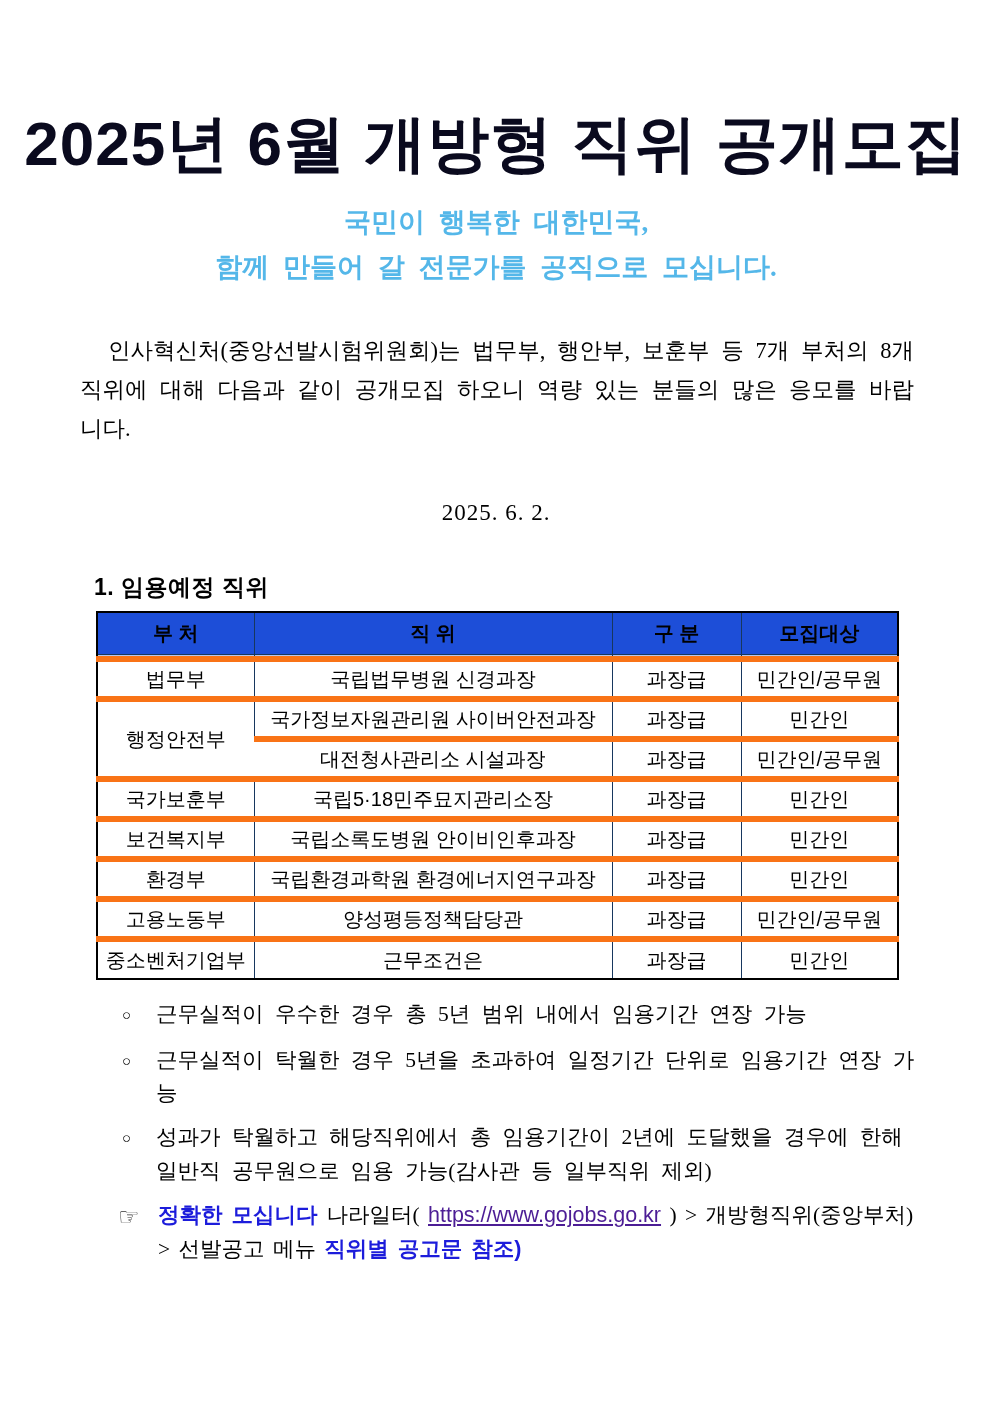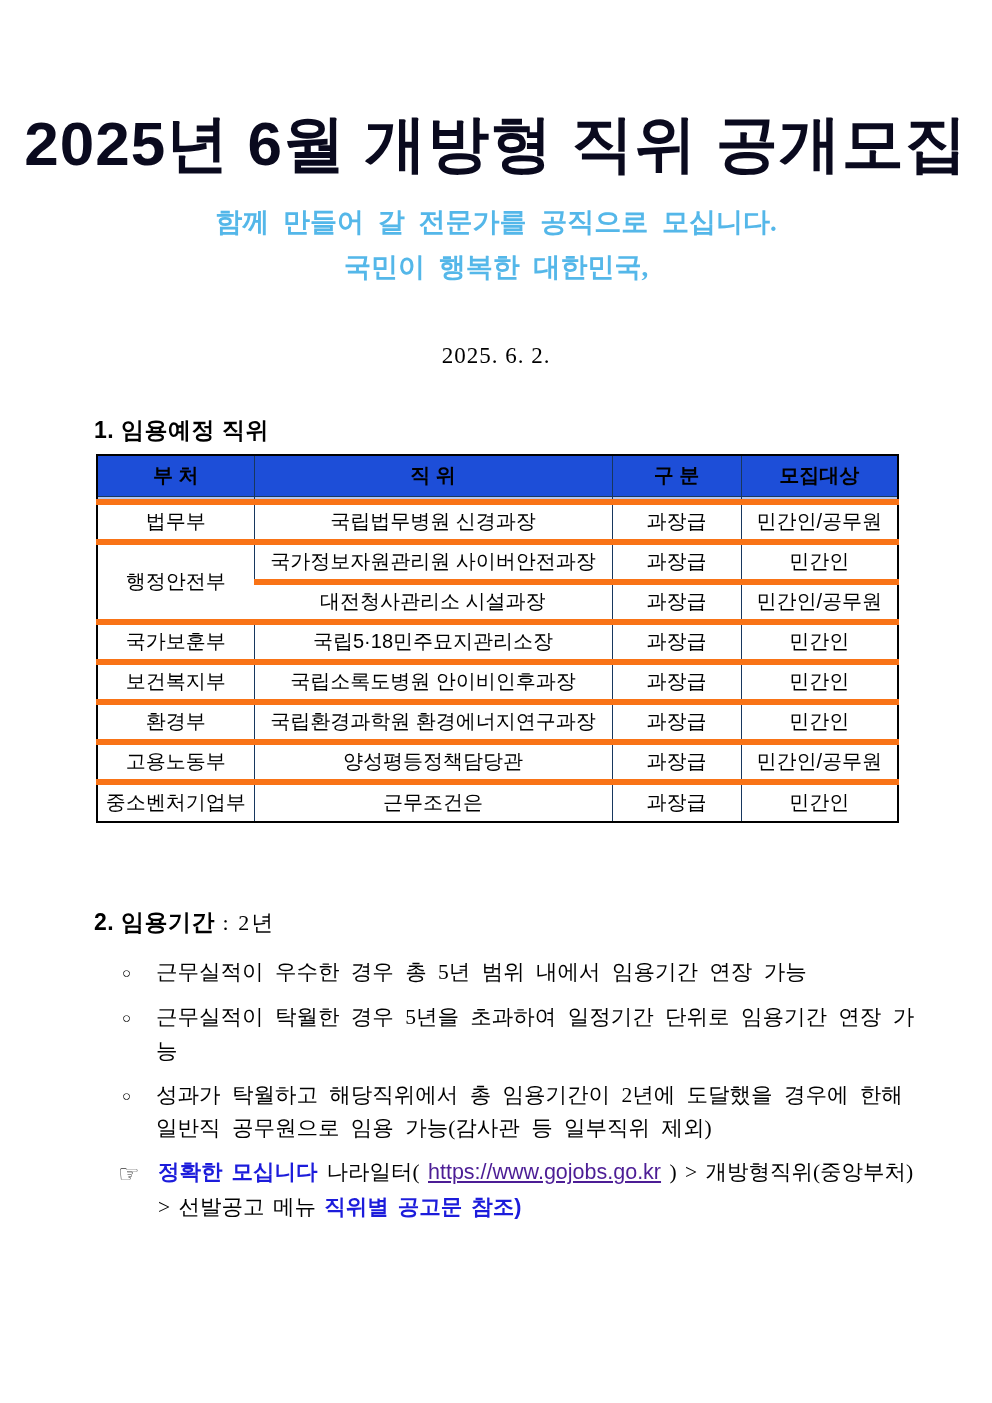--- a/index.html
+++ b/index.html
@@ -145,24 +145,25 @@
   }
 </style>
 </head>
 <body>
 
 <div class="page">
 
   <h1 class="title">2025년 6월 개방형 직위 공개모집</h1>
 
   <div class="subtitle">
+    <div>국민이 행복한 대한민국,</div>
     <div>함께 만들어 갈 전문가를 공직으로 모십니다.</div>
-    <div>국민이 행복한 대한민국,</div>
   </div>
 
+  <p class="intro">인사혁신처(중앙선발시험위원회)는 법무부, 행안부, 보훈부 등 7개 부처의 8개 직위에 대해 다음과 같이 공개모집 하오니 역량 있는 분들의 많은 응모를 바랍니다.</p>
 
   <div class="doc-date">2025. 6. 2.</div>
 
 
   <h2 class="sec-heading">1. 임용예정 직위</h2>
 
   <table class="positions">
     <colgroup>
       <col class="c-dept">
         <col class="c-pos">
@@ -227,21 +228,20 @@
         </tr>
         <tr>
           <td>중소벤처기업부</td>
           <td>근무조건은</td>
           <td>과장급</td>
           <td>민간인</td>
         </tr>
       </tbody>
   </table>
 
-  <h2 class="sec-heading sec2-heading"><span>2. 임용기간</span><span class="sec2-suffix"> :  2년</span></h2>
 
   <ul class="bullets">
       <li>
         <span class="marker">○</span>
         <span>근무실적이 우수한 경우 총 5년 범위 내에서 임용기간 연장 가능</span>
       </li>
       <li>
         <span class="marker">○</span>
         <span>근무실적이 탁월한 경우 5년을 초과하여 일정기간 단위로 임용기간 연장 가능</span>
       </li>

